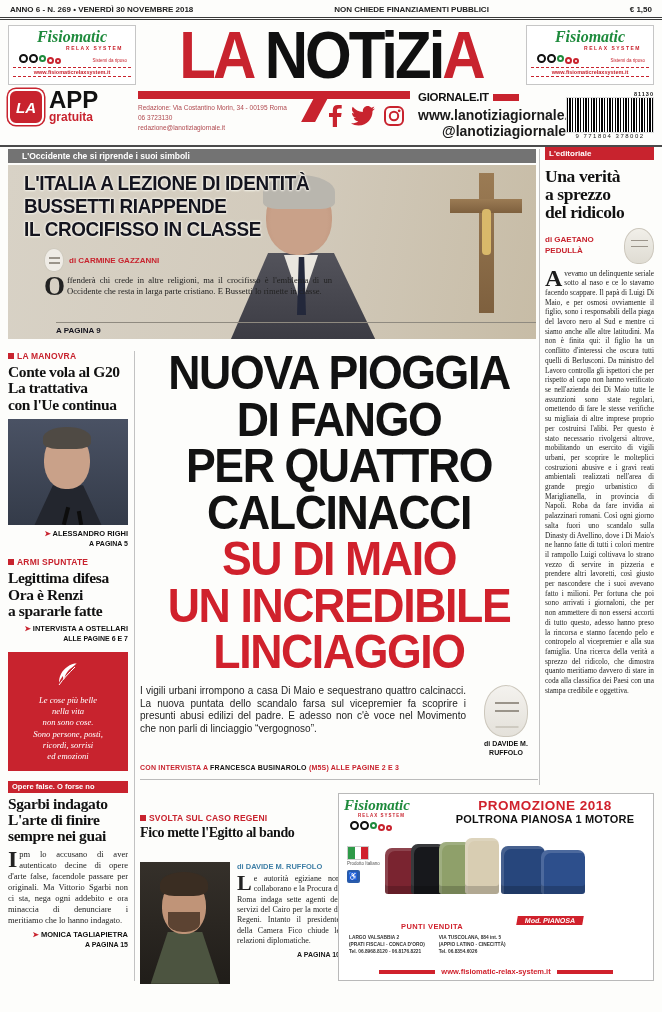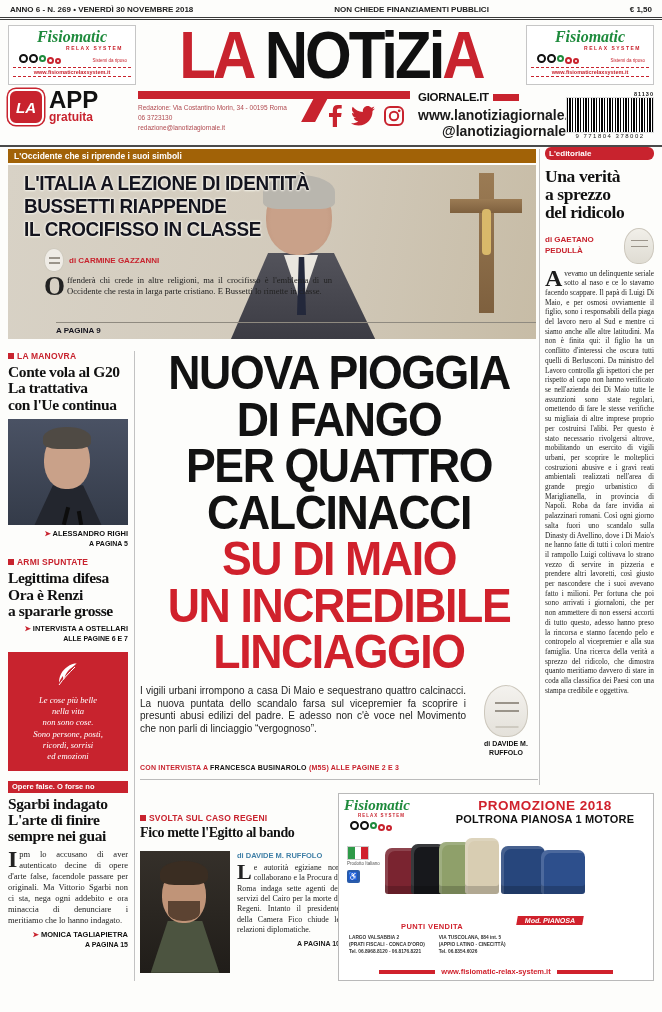--- a/index.html
+++ b/index.html
@@ -44,21 +44,21 @@
   .barcodebox { padding-top:2px; position:relative; }
   .barcodenum-top { font-size:5.5px; font-weight:bold; text-align:right; letter-spacing:1px; }
   .barcode { height:36px; background:repeating-linear-gradient(90deg,#000 0 1px,#fff 1px 2.5px,#000 2.5px 4px,#fff 4px 5.5px,#000 5.5px 6px,#fff 6px 8px); border:1px solid #ddd; }
   .barcodenum { font-size:6px; letter-spacing:1.5px; text-align:center; }
 
   
   .content { position:relative; margin:0 8px; height:836px; }
   .vdiv1 { position:absolute; left:531px; top:2px; width:1px; height:636px; background:#c2c2c2; }
   .vdiv2 { position:absolute; left:126px; top:204px; width:1px; height:630px; background:#c2c2c2; }
 
-  .kicker { position:absolute; left:0; top:2px; width:528px; background:#a16207; color:#fff; font-size:8.5px; font-weight:bold; padding:2px 6px; }
+  .kicker { position:absolute; left:0; top:2px; width:528px; background:#737373; color:#fff; font-size:8.5px; font-weight:bold; padding:2px 14px; }
 
   
   .photo { position:absolute; left:0; top:18px; width:528px; height:174px; background:linear-gradient(100deg,#d8d2c6 0%,#d2cabb 55%,#c7bca6 100%); overflow:hidden; }
   .head { position:absolute; left:258px; top:14px; width:66px; height:76px; background:radial-gradient(ellipse at 50% 55%,#c9a189 60%,#b98f77 100%); border-radius:50% 50% 46% 46%; }
   .head::before { content:""; position:absolute; left:-3px; top:-4px; width:72px; height:34px; background:#b9b6ae; border-radius:50% 50% 20% 20%; }
   .head::after { content:""; position:absolute; left:16px; top:30px; width:34px; height:30px; background:radial-gradient(#c9a189 62%,transparent 63%); }
   .suit { position:absolute; left:190px; top:88px; width:206px; height:86px; background:linear-gradient(#53535b,#3c3c44); clip-path:polygon(16% 100%,34% 0,66% 0,86% 100%); }
   .shirt { position:absolute; left:276px; top:90px; width:34px; height:50px; background:#e9e6df; clip-path:polygon(0 0,100% 0,50% 100%); }
   .tie { position:absolute; left:289px; top:92px; width:9px; height:58px; background:#23283b; clip-path:polygon(20% 0,80% 0,100% 100%,0 100%); }
   .cross-v { position:absolute; right:42px; top:8px; width:15px; height:140px; background:linear-gradient(#9b7b54,#7e603e); }
@@ -107,35 +107,35 @@
   .sketch { width:44px; height:52px; margin:0 auto 3px; background:linear-gradient(#f4f2ee,#e4e1da); border:1px solid #ccc7bc; border-radius:50% 50% 44% 44%; position:relative; }
   .sketch::after { content:""; position:absolute; left:10px; top:16px; width:24px; height:2px; background:#9a948a; box-shadow:0 8px 0 #9a948a, 6px 16px 0 -1px #9a948a, 0 24px 0 -0.5px #b5afa3; }
   .sketchname { font-size:7px; font-weight:bold; line-height:1.25; color:#111; }
   .ivline { font-size:7px; font-weight:bold; margin-top:7px; letter-spacing:0.2px; }
   .ivr { color:#c8232e; } .ivb { color:#111; }
   .hdiv { border-top:1px solid #bbb; margin-top:8px; }
 
   
   .regeni { position:absolute; left:132px; top:666px; width:200px; }
   .regeni .serifh { font-size:14px; }
-  .regrow { display:flex; gap:7px; margin-top:10px; }
+  .regrow { display:flex; gap:7px; margin-top:21px; }
   .regphoto { width:90px; height:122px; background:linear-gradient(#35302a,#201d19); position:relative; flex:none; overflow:hidden; }
   .regphoto .fhead { position:absolute; left:22px; top:16px; width:44px; height:56px; background:#c09478; border-radius:50% 50% 46% 46%; }
   .regphoto .fhead::before { content:""; position:absolute; left:-2px; top:-6px; width:48px; height:24px; background:#3a2d22; border-radius:50% 50% 30% 30%; }
   .regphoto .fhead::after { content:""; position:absolute; left:6px; top:34px; width:32px; height:20px; background:#4a3526; border-radius:0 0 45% 45%; opacity:0.85; }
   .regphoto .fbody { position:absolute; left:6px; top:70px; width:78px; height:52px; background:#4c5440; clip-path:polygon(6% 100%,28% 0,72% 0,94% 100%); }
   .regtext { flex:1; }
   .regby { color:#3f7fa6; font-weight:bold; font-size:7.5px; margin-bottom:3px; }
   .regbody { font-family:"Liberation Serif",serif; font-size:8px; line-height:1.3; text-align:justify; color:#222; }
   .regbody .dc { float:left; font-size:22px; line-height:0.85; font-weight:bold; padding-right:2px; }
   .regpage { text-align:right; font-size:7px; font-weight:bold; margin-top:4px; }
 
   
   .edit { position:absolute; left:537px; top:0; width:109px; height:640px; overflow:hidden; }
-  .edlab { background:#c8232e; color:#fff; font-size:8px; font-weight:bold; padding:2px 4px; display:block;border-radius:6px; }
+  .edlab { background:#c8232e; color:#fff; font-size:8px; font-weight:bold; padding:2px 4px; display:block; }
   .edh { font-family:"Liberation Serif",serif; font-weight:bold; font-size:17.5px; line-height:1.04; letter-spacing:-0.4px; margin:7px 0 6px; color:#111; }
   .edbyrow { display:flex; justify-content:space-between; align-items:center; margin-bottom:5px; }
   .edby { color:#c8232e; font-weight:bold; font-size:8px; line-height:1.3; }
   .edsketch { width:30px; height:36px; background:linear-gradient(#f1efe9,#dfdcd3); border:1px solid #ccc7bc; border-radius:50% 50% 44% 44%; position:relative; }
   .edsketch::after { content:""; position:absolute; left:6px; top:11px; width:17px; height:1.5px; background:#9a948a; box-shadow:0 6px 0 #9a948a, 4px 11px 0 -1px #9a948a; }
   .edbody { font-family:"Liberation Serif",serif; font-size:7.3px; line-height:1.33; text-align:justify; color:#1c1c1c; }
   .edbody .dc { float:left; font-size:24px; line-height:0.8; font-weight:bold; padding-right:2px; }
 
   
   .adbox { position:absolute; left:330px; top:646px; width:316px; height:188px; border:1px solid #b9b9b9; background:#fff; padding:4px 5px; overflow:hidden; }
@@ -291,21 +291,21 @@
         <div class="mic2"></div>
     </div>
     <div class="authorline"><span class="arrow">➤ </span><span>ALESSANDRO RIGHI</span></div>
     <div class="pageline">A PAGINA 5</div>
 
     <div class="gap10"></div>
     <div class="lab"><span class="sq"></span><span>ARMI SPUNTATE</span></div>
     <div class="serifh">
       <div>Legittima difesa</div>
       <div>Ora è Renzi</div>
-      <div>a spararle grosse</div>
+      <div>a spararle fatte</div>
     </div>
     <div class="authorline"><span class="arrow">➤ </span><span>INTERVISTA A OSTELLARI</span></div>
     <div class="pageline">ALLE PAGINE 6 E 7</div>
 
     <div class="quotebox">
       <div class="feather">
         <svg width="26" height="26" viewBox="0 0 26 26">
             <path d="M22 2c-7 1-13 5-16 11-1.6 3.2-2 6-2 9 0 0 1.5-4.5 4-7 0 2 .4 3 1 4 0 0 .6-3.4 2-6 1-2 3-4.5 6-6.5C19.5 4.6 22 2 22 2z" fill="#fff"></path>
             <path d="M4 24c4-6 10-12 16-18" stroke="#fff" stroke-width="1" fill="none"></path>
           </svg>

